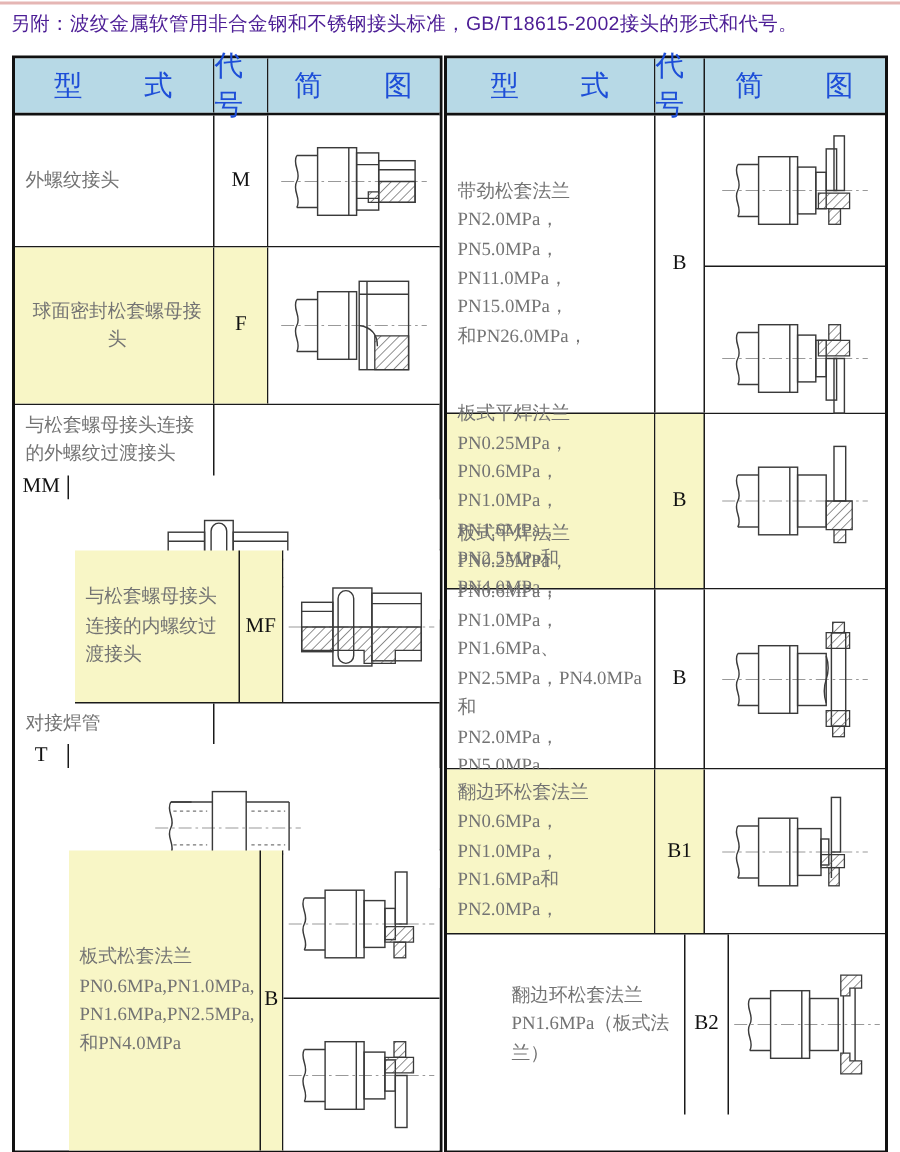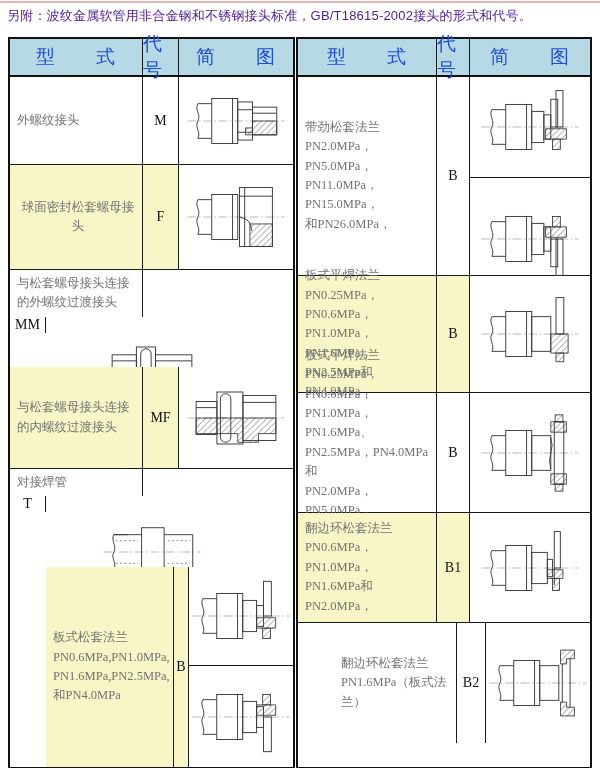--- a/index.html
+++ b/index.html
@@ -142,21 +142,21 @@
                 <line class="ln" x1="14" y1="32" x2="42" y2="32"></line>
                 <rect class="ln" x="42" y="16" width="22" height="60"></rect>
                 <rect class="ln" x="47" y="18" width="12" height="56" rx="6"></rect>
                 <rect class="ln" x="64" y="25" width="42" height="42"></rect>
                 <line class="ln" x1="64" y1="32" x2="106" y2="32"></line>
                 <path class="ht" d="M14,46 H106 V60 H82 V74 H64 V60 H14 Z"></path>
               </svg>
             </div>
           </div>
         </div>
-        <div class="trow" style="height: 102px;">
+        <div class="trow" style="height: 102px; margin-left: 40px;">
           <div class="cell c-type hl">
             <div class="type-text">与松套螺母接头连接的内螺纹过渡接头</div>
           </div>
           <div class="cell c-code hl">MF</div>
           <div class="cell c-diag">
             <div class="sub">
               <svg viewBox="0 0 120 92" width="104" height="80">
                 <line class="cl" x1="4" y1="46" x2="116" y2="46"></line>
                 <rect class="ln" x="14" y="27" width="24" height="38"></rect>
                 <line class="ln" x1="14" y1="34" x2="38" y2="34"></line>

